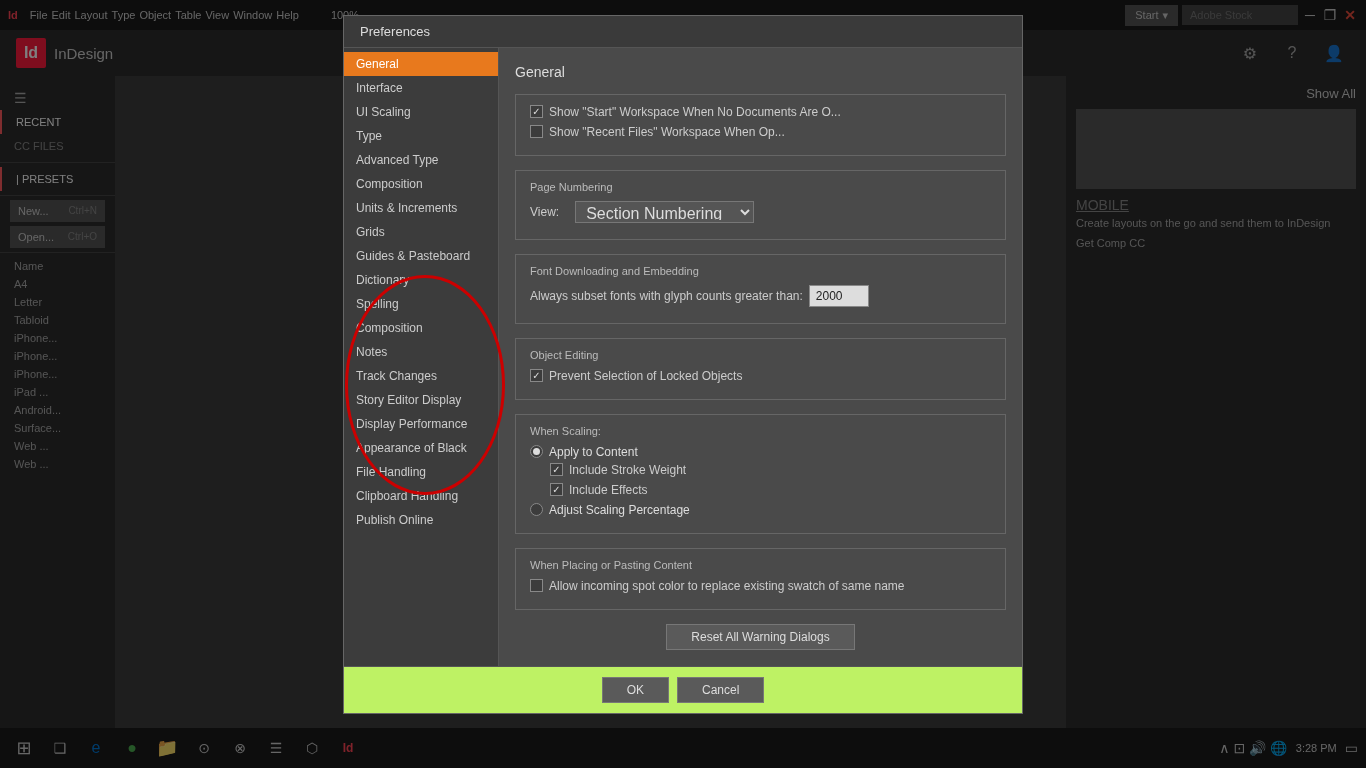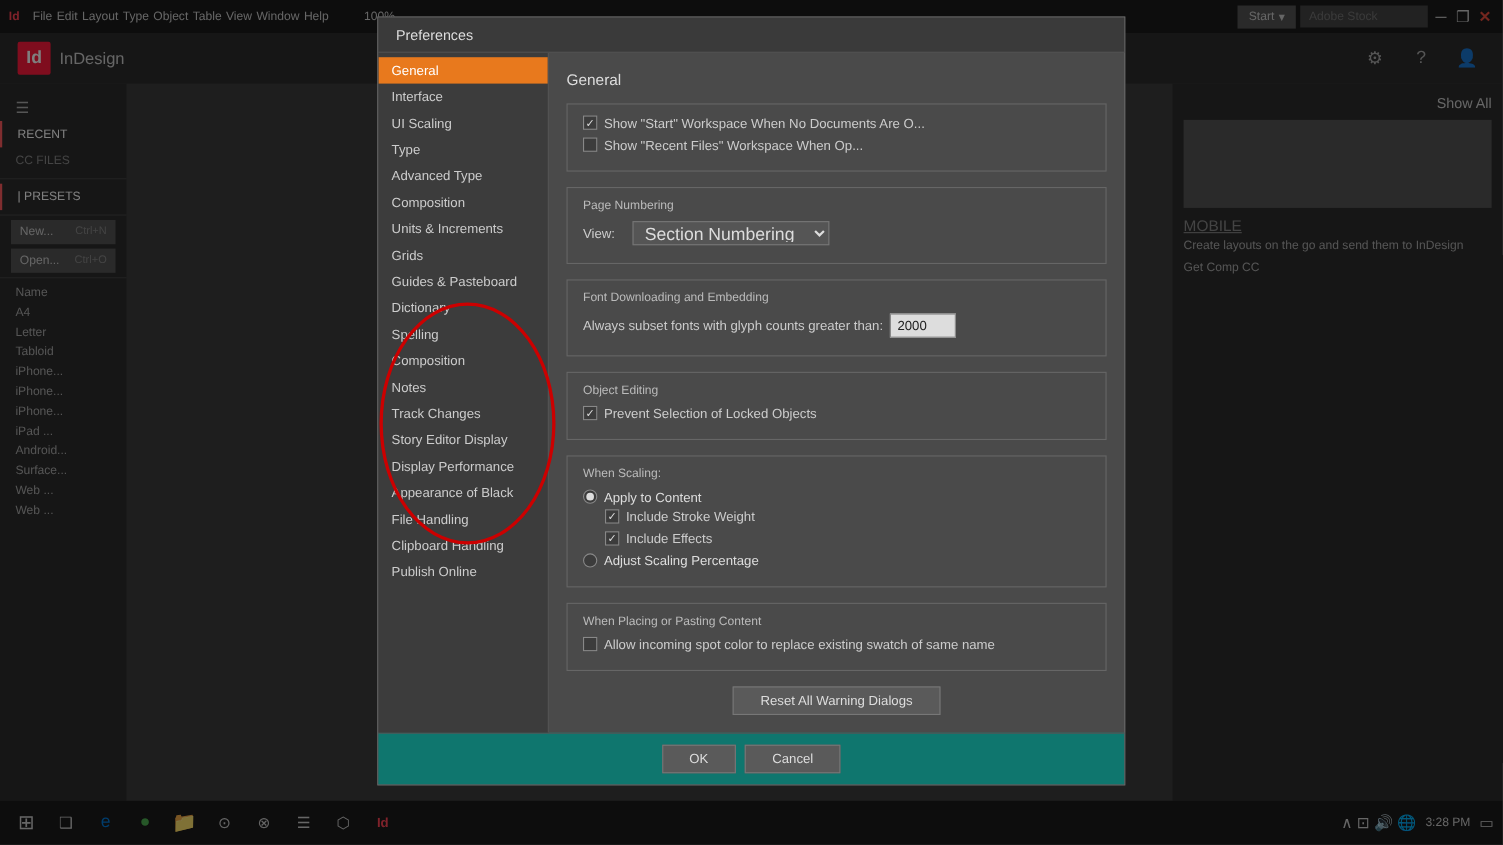--- a/index.html
+++ b/index.html
@@ -391,21 +391,21 @@
       display: block;
     }
     .indent {
       margin-left: 20px;
     }
     .modal-footer {
       padding: 10px 16px;
       display: flex;
       justify-content: center;
       gap: 8px;
-      background: #0f766e;
+      background: #bef264;
       border-top: 1px solid #555;
     }
     .footer-btn {
       background: #5a5a5a;
       border: 1px solid #777;
       color: #ddd;
       padding: 5px 24px;
       cursor: pointer;
       font-size: 12px;
     }

